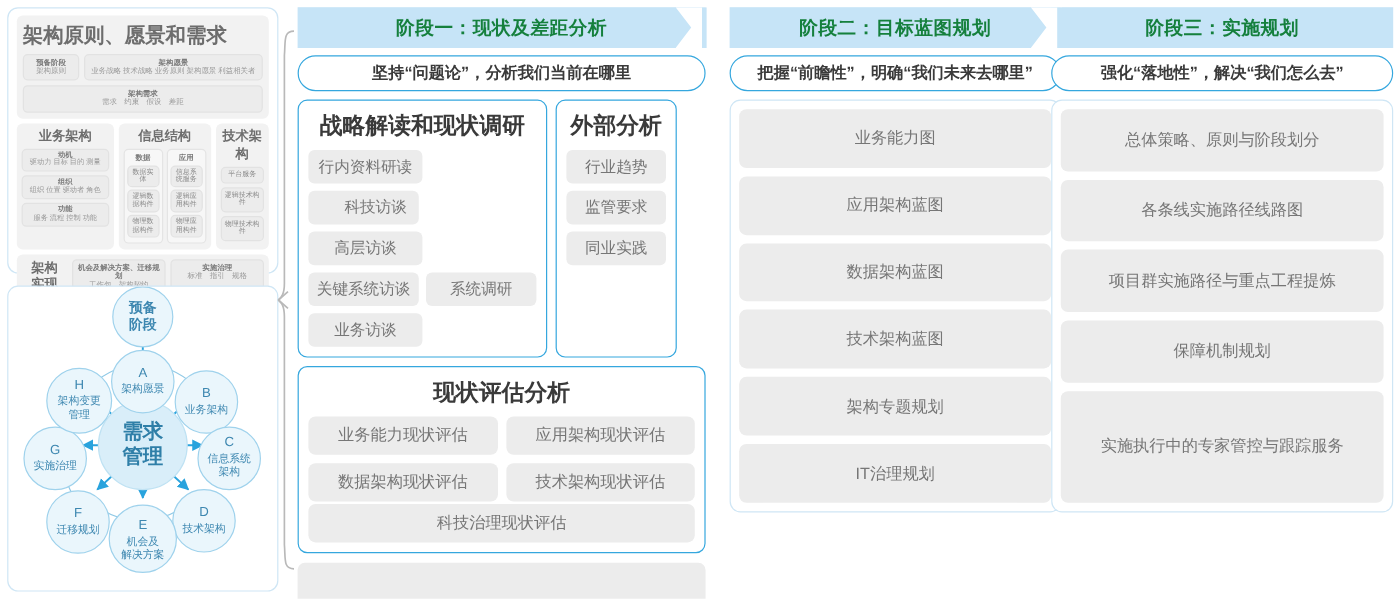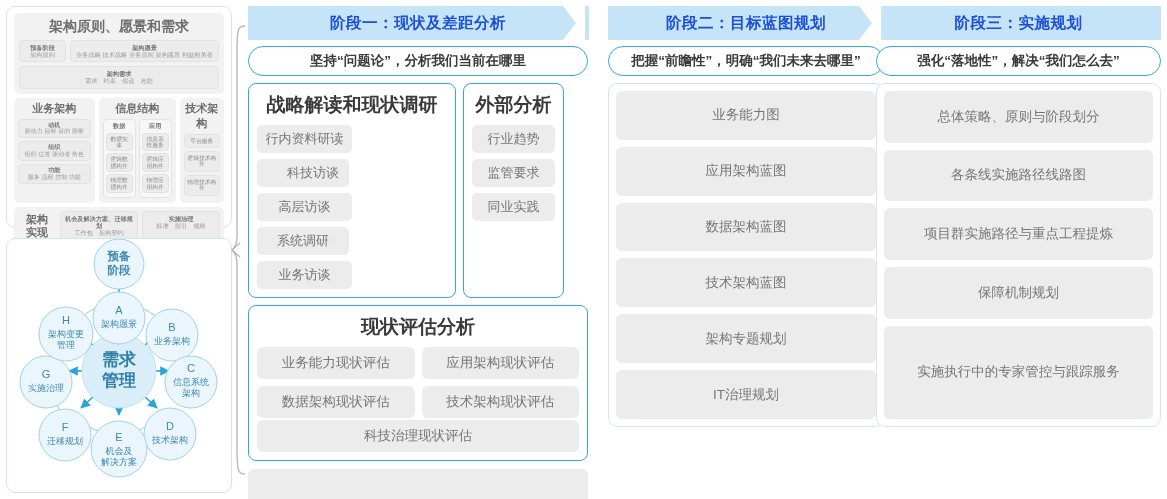--- a/index.html
+++ b/index.html
@@ -27,21 +27,21 @@
   }
   .box{
     background:#ececec;border-radius:4px;border:1px solid #e2e2e2;
     box-sizing:border-box;text-align:center;color:#8a8a8a;
   }
   .bt{font-weight:bold;color:#7a7a7a;display:block;line-height:1.15;}
   .bs{display:block;color:#9a9a9a;line-height:1.15;}
 
   
   .g-top{padding:4px 5px 5px 5px;margin-bottom:4px;}
-  .g-top .hdr{font-size:14px;font-weight:bold;color:#6d6d6d;text-align:center;margin:1px 0 4px;}
+  .g-top .hdr{font-size:17px;font-weight:bold;color:#6d6d6d;margin:1px 0 4px;}
   .row-flex{display:flex;gap:4px;}
   .b-prep{width:47px;padding:3px 2px;font-size:6.2px;}
   .b-vision{flex:1;padding:3px 3px;font-size:6.2px;}
   .b-req{width:100%;padding:3px 3px;font-size:6.2px;margin-top:4px;}
 
   
   .mid-row{display:flex;gap:4px;margin-bottom:4px;}
   .mcol{background:#f2f2f2;border-radius:5px;padding:3px 4px 4px;box-sizing:border-box;}
   .mcol .hdr{font-size:11px;font-weight:bold;color:#6d6d6d;text-align:center;margin:0 0 3px;}
   .m-biz{width:84px;}
@@ -72,21 +72,21 @@
   .phase{position:absolute;top:6px;}
   .p1{left:248px;width:340px;}
   .p2{left:608px;width:276px;}
   .p3{left:876px;width:285px;}
 
   .phase-band{
     position:relative;height:34px;background:#c6e4f7;
     display:flex;align-items:center;justify-content:center;
   }
   .phase-band .txt{
-    font-size:15.5px;font-weight:bold;color:#1d4ed8;letter-spacing:.5px;
+    font-size:15.5px;font-weight:bold;color:#15803d;letter-spacing:.5px;
     position:relative;z-index:2;
   }
   .chev{
     position:absolute;right:-1px;top:0;width:26px;height:34px;z-index:3;
   }
   .chev svg{display:block;}
 
   .phase-sub{
     margin-top:6px;height:30px;border:1px solid #35a7de;border-radius:16px;
     background:#fff;display:flex;align-items:center;justify-content:center;
@@ -311,20 +311,21 @@
     </div>
     <div class="phase-body">
 
       <div style="display:flex;gap:7px;">
         <div class="card" style="width:208px;">
           <div class="card-title">战略解读和现状调研</div>
           <div class="chips">
             <div class="chip" style="width:95px;">行内资料研读</div>
             <div class="chip" style="width:92px;padding-left:20px;">科技访谈</div>
             <div class="chip" style="width:95px;">高层访谈</div>
+            <div class="chip" style="width:92px;">关键系统访谈</div>
             <div class="chip" style="width:92px;">系统调研</div>
             <div class="chip" style="width:95px;">业务访谈</div>
           </div>
         </div>
         <div class="card" style="width:101px;">
           <div class="card-title">外部分析</div>
           <div class="chips">
             <div class="chip" style="width:85px;">行业趋势</div>
             <div class="chip" style="width:85px;">监管要求</div>
             <div class="chip" style="width:85px;">同业实践</div>

